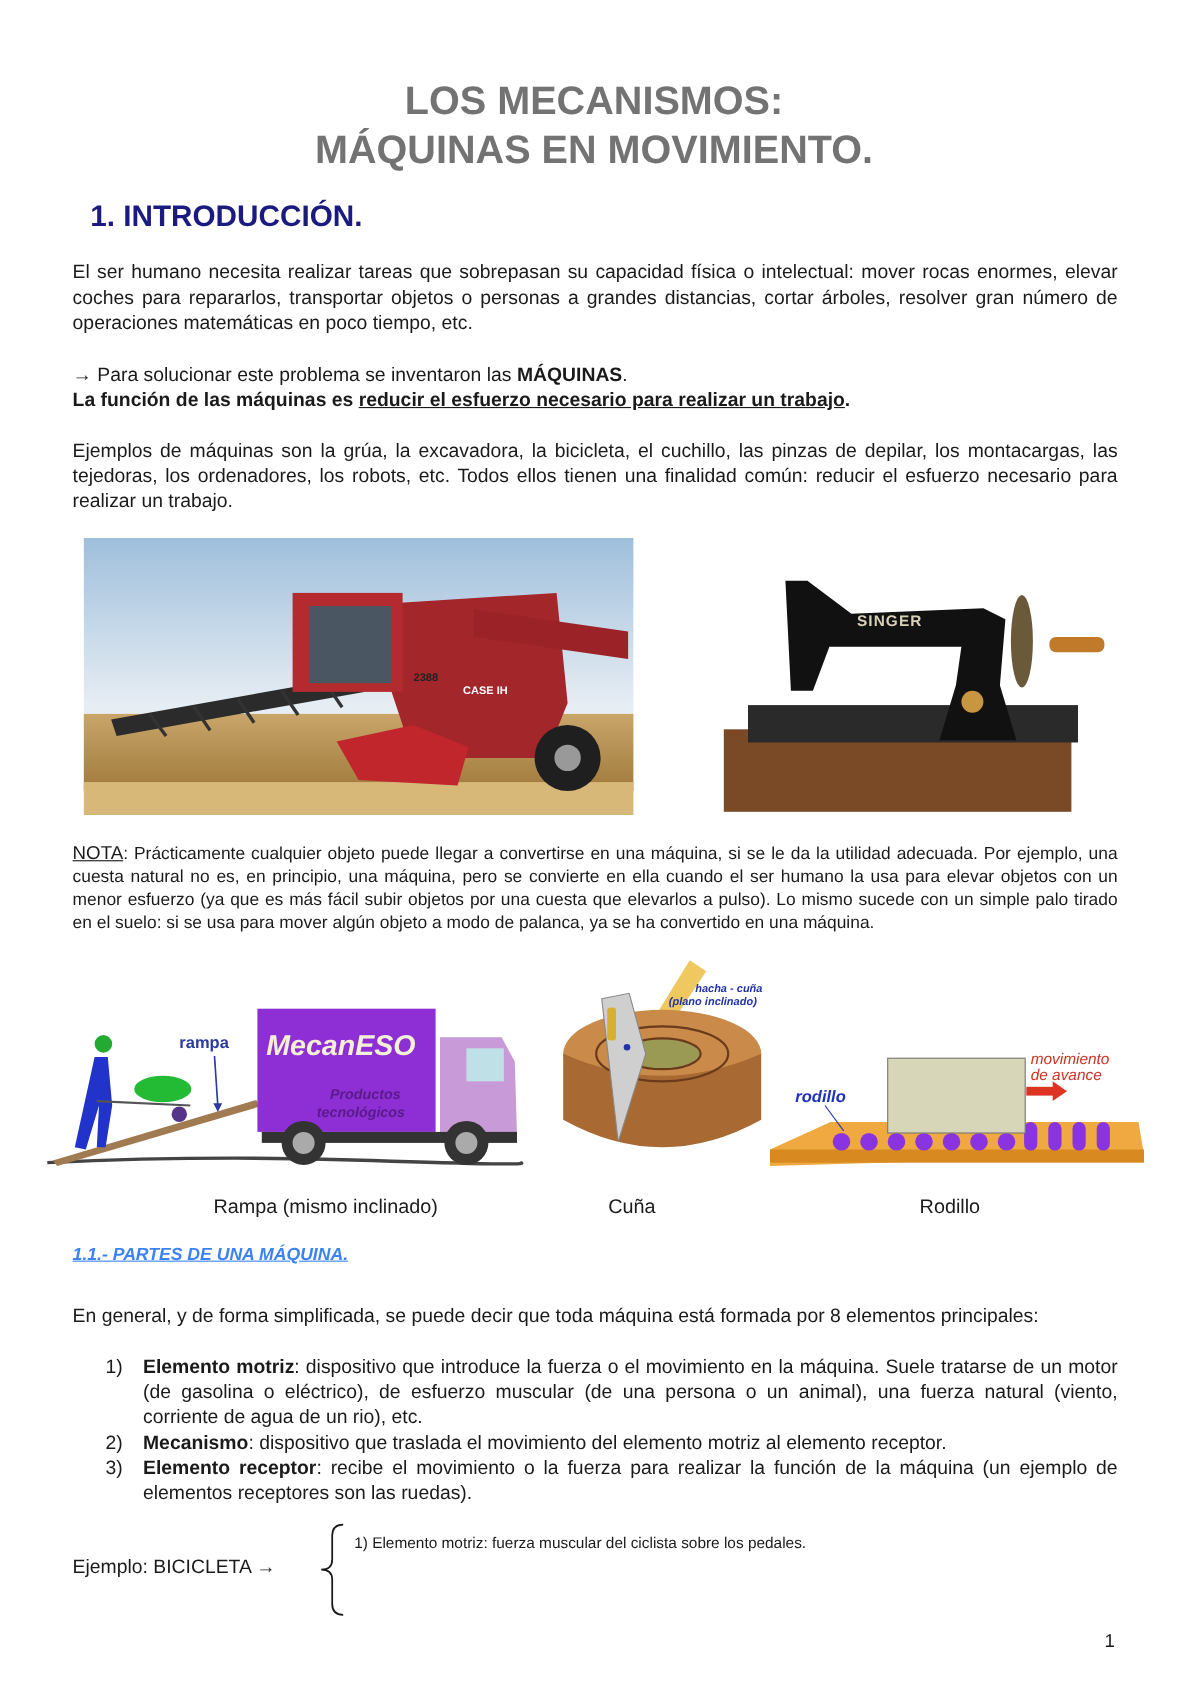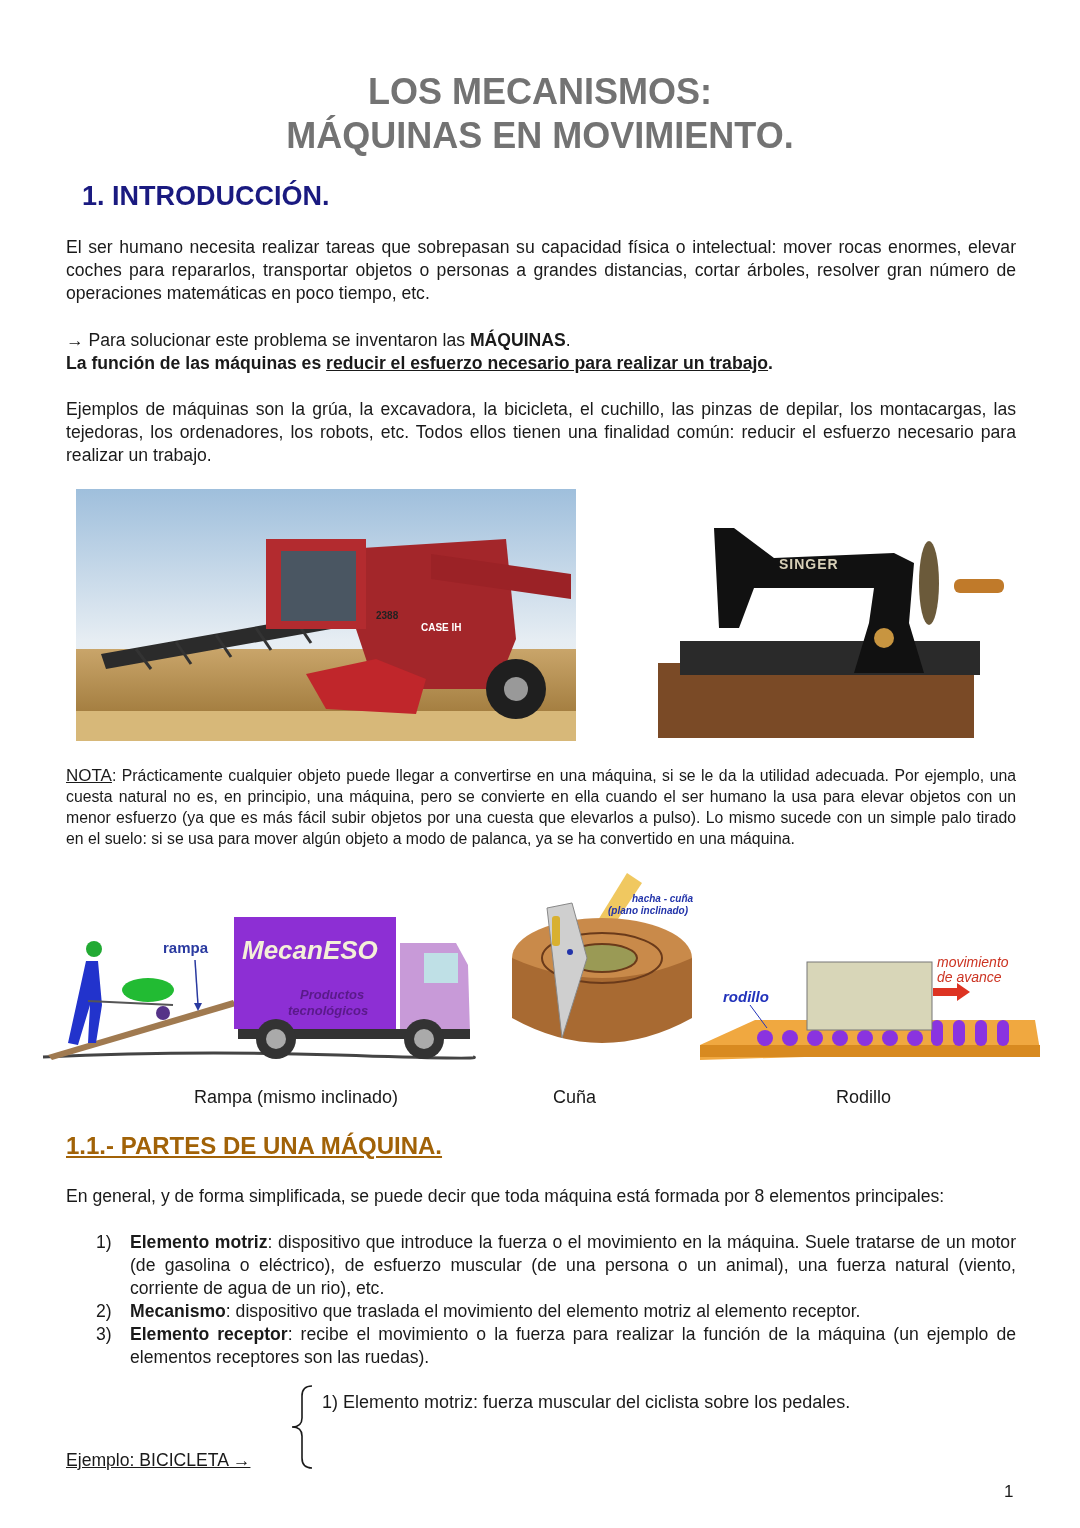--- a/index.html
+++ b/index.html
@@ -8,28 +8,28 @@
   .abs { position:absolute; }
   .title { left:0; width:1080px; text-align:center; color:#737373; font-weight:bold;
            font-size:36px; line-height:44px; }
   .h1 { left:66px; top:181px; color:#1a1a80; font-weight:bold; font-size:27px;margin-left:16px; }
   .p { left:66px; width:950px; font-size:17.6px; line-height:23px; text-align:justify; }
   .p.last-left { text-align-last:left; }
   .nota { left:66px; width:950px; font-size:15.8px; line-height:21px; text-align:justify; }
   .u { text-decoration:underline; }
   .b { font-weight:bold; }
   .caption { font-size:18px; }
-  .h2 { left:66px; top:1132px; color:#a16207; font-weight:bold; 
-        font-size:24px; text-decoration:underline; }
+  .h2 { left:66px; top:1132px; color:#3b82f6; font-weight:bold; font-style:italic;
+        font-size:16px; text-decoration:underline; }
   .list { left:96px; width:920px; font-size:17.6px; line-height:23px; }
   .li { display:flex; text-align:justify; }
   .li .num { width:34px; flex:none; }
   .li .txt { flex:1; }
-  .ex-label { left:66px; top:1450px; font-size:17.6px;text-decoration:underline; }
-  .ex-items { left:322px; top:1391px; font-size:18px; line-height:23px; }
+  .ex-label { left:66px; top:1414px; font-size:17.6px; }
+  .ex-items { left:322px; top:1391px; font-size:14px; line-height:23px; }
   .pagenum { left:1004px; top:1482px; font-size:17px; }
   svg { display:block; }
 </style>
 </head>
 <body>
 
 <div class="abs title" style="top:70px;">LOS MECANISMOS:</div>
 <div class="abs title" style="top:114px;">MÁQUINAS EN MOVIMIENTO.</div>
 
 <div class="abs h1">1. INTRODUCCIÓN.</div>

